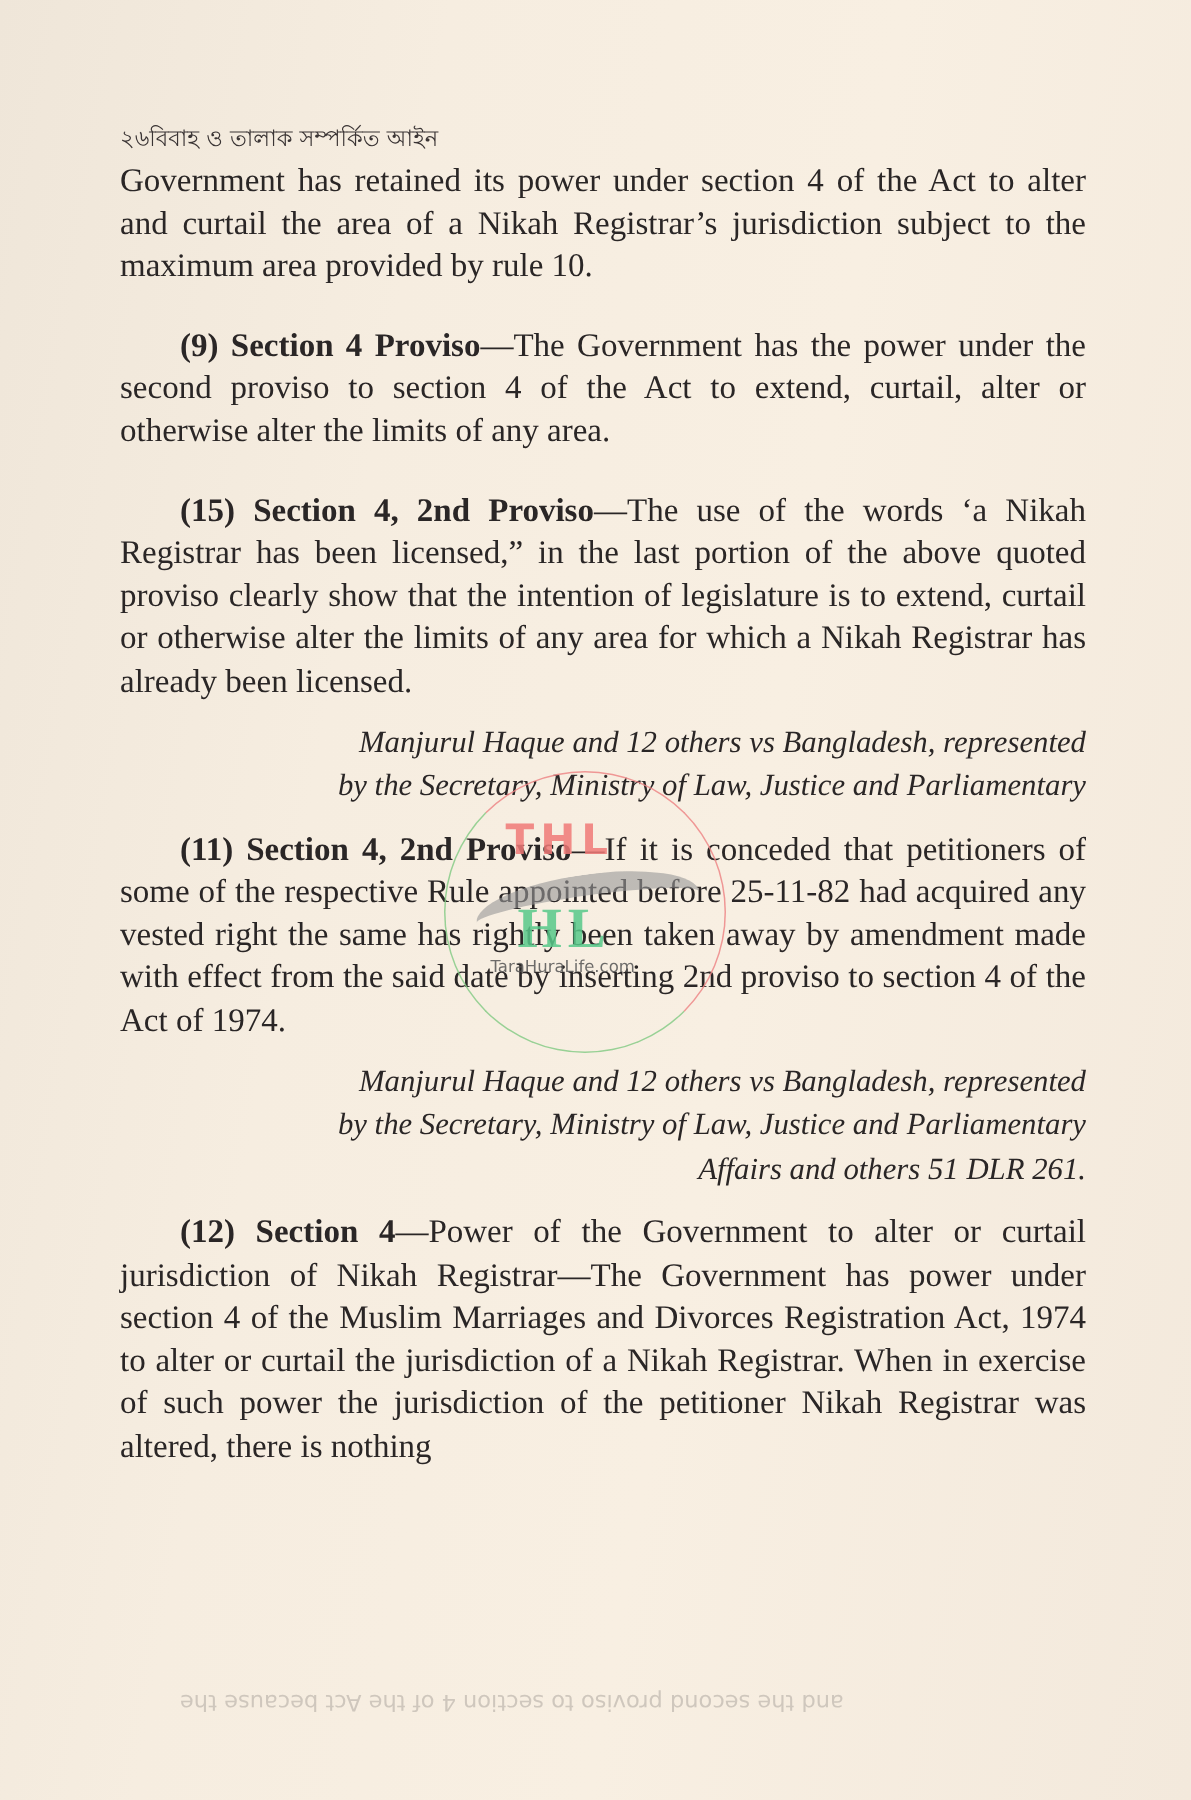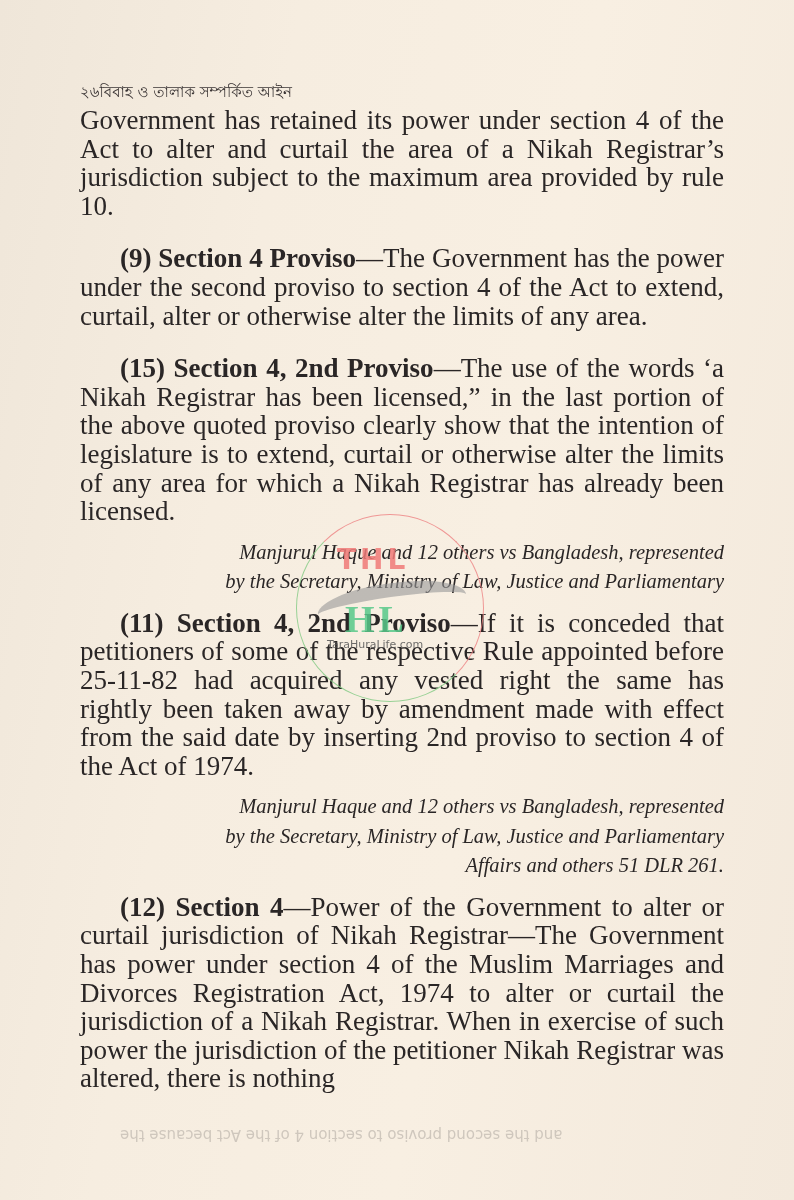--- a/index.html
+++ b/index.html
@@ -4,21 +4,21 @@
   <style>
     html, body { margin: 0; padding: 0; }
     body {
       width: 794px; height: 1200px; overflow: hidden; position: relative;
       background: linear-gradient(100deg, #efe6d9 0%, #f6ede0 30%, #f8efe2 60%, #f3e9dc 100%);
       font-family: "Liberation Serif", "DejaVu Serif", serif;
       color: #2a2626;
     }
     .page { position: absolute; left: 80px; top: 78px; width: 644px; }
     .header { display: flex; font-family: "DejaVu Sans", sans-serif; font-size: 15px; color: #3a3434; height: 28px; align-items: center; }
-    .p { font-size: 27px; line-height: 28.6px; text-align: justify; margin: 0; }
+    .p { font-size: 22px; line-height: 28.6px; text-align: justify; margin: 0; }
     .p.indent { text-indent: 40px; }
     .cite { font-style: italic; font-size: 20.5px; line-height: 29.5px; text-align: right; margin: 0; }
     .bold { font-weight: bold; }
     .gap1 { height: 12px; }
     .watermark { position: absolute; left: 296px; top: 514px; width: 186px; height: 186px; border-radius: 50%;
       border: 1px solid #e88; border-left-color: #8c8; border-bottom-color: #8c8; opacity: 0.85; pointer-events: none; }
     .wm-top { position: absolute; left: 40px; top: 28px; font-family: "DejaVu Sans", sans-serif; font-weight: bold; font-size: 28px; color: #f07a78; letter-spacing: 4px; }
     .wm-swoosh { position: absolute; left: 20px; top: 68px; width: 150px; height: 30px; border-top: 14px solid #999; border-radius: 100% 100% 0 0; transform: rotate(-8deg); opacity: 0.7; }
     .wm-bottom { position: absolute; left: 48px; top: 82px; font-family: Liberation Serif, serif; font-weight: bold; font-size: 38px; color: #58c98a; letter-spacing: 4px; }
     .wm-text { position: absolute; left: 30px; top: 123px; font-family: "DejaVu Sans", sans-serif; font-size: 11px; color: #555; }

